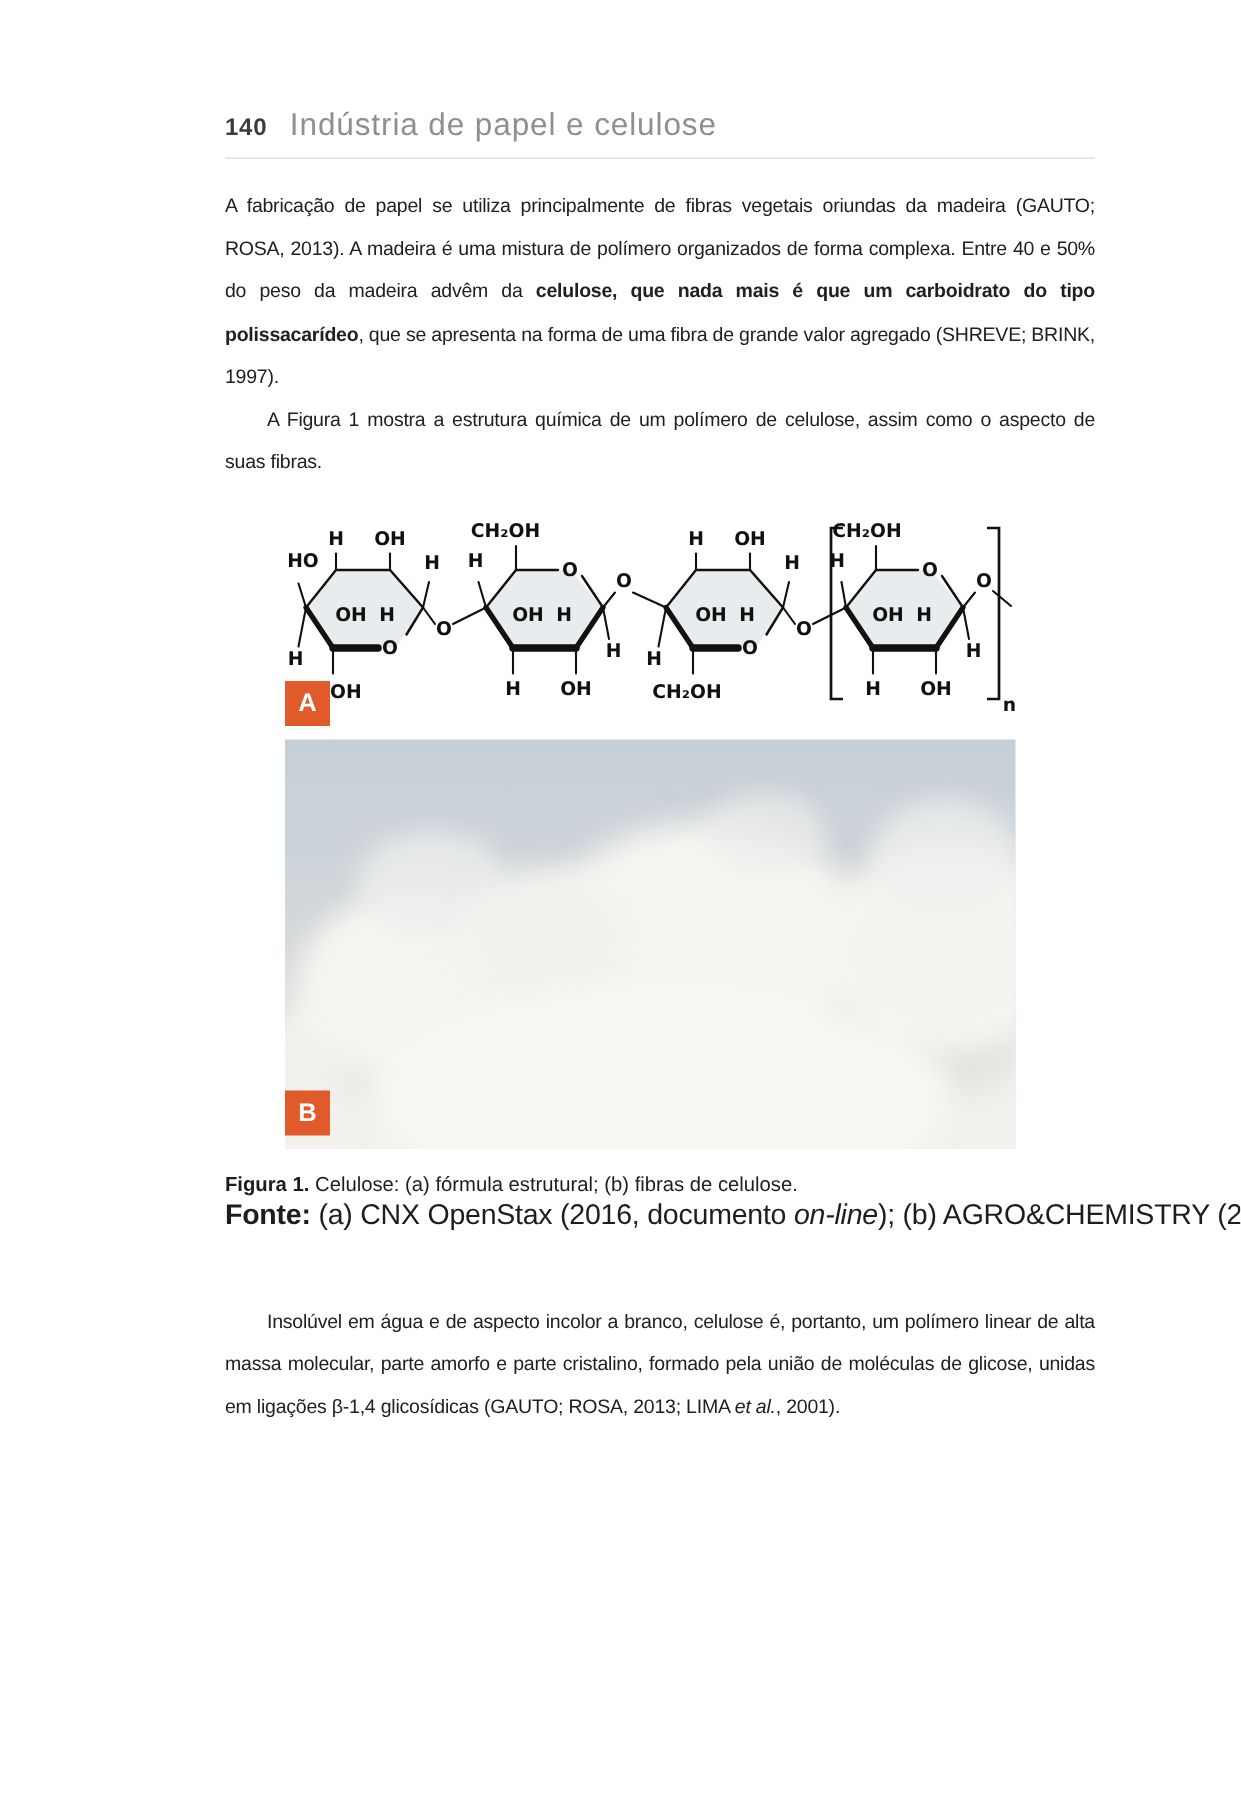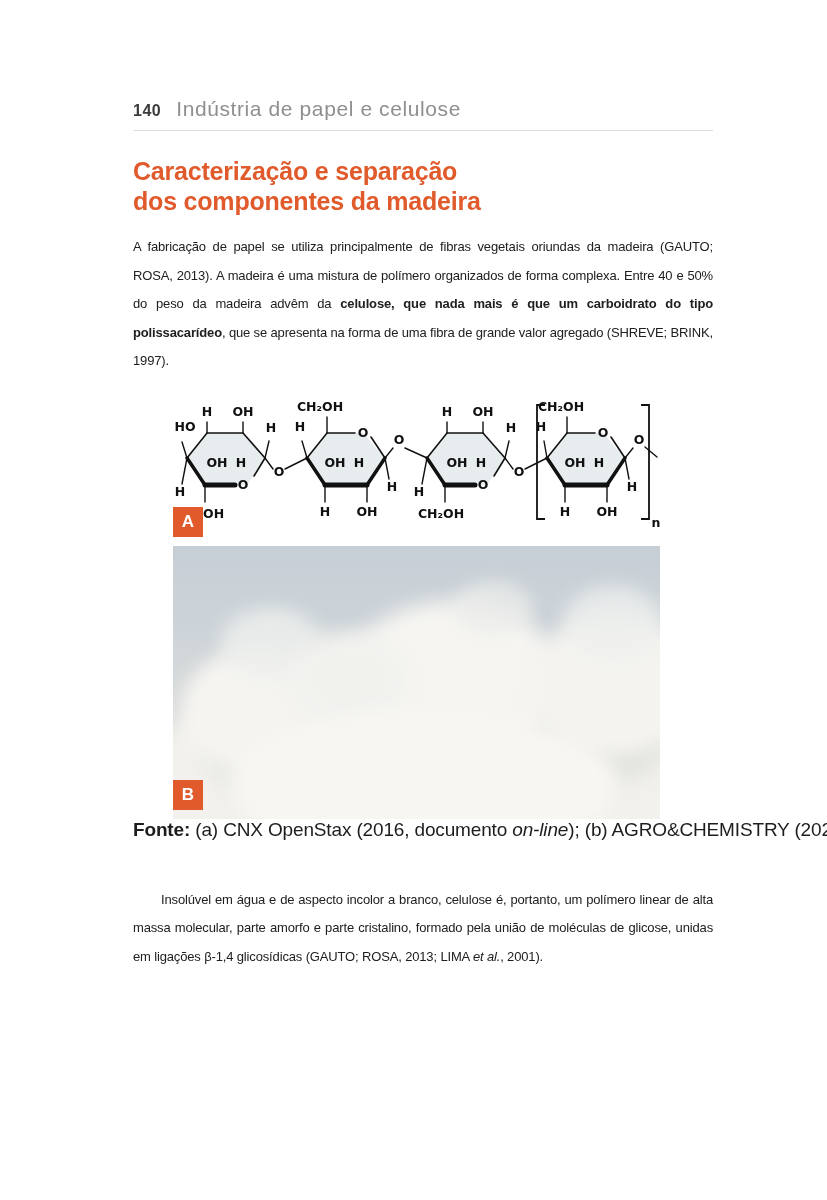--- a/index.html
+++ b/index.html
@@ -11,21 +11,21 @@
   html,body{background:#ffffff;}
   .page{
     position:relative;
     width:827px;height:1200px;
     background:#ffffff;
     font-family:"Liberation Sans","DejaVu Sans",sans-serif;
     color:var(--ink);
     overflow:hidden;
   }
   .content{
-    position:absolute;left:133px;top:0;width:580px;padding-top:97px;
+    position:absolute;left:150px;top:0;width:580px;padding-top:72px;
   }
   
   .runhead{
     display:flex;align-items:baseline;gap:15px;
     padding-bottom:9px;border-bottom:1px solid #dedede;
   }
   .pagenum{font-size:16px;font-weight:bold;color:#3c3c3c;letter-spacing:.5px;}
   .runtitle{font-size:21px;color:#8f8f8f;letter-spacing:.6px;}
   
   .sec-title{
@@ -88,23 +88,23 @@
 <body>
 
 <div class="page">
   <div class="content">
 
     <div class="runhead">
       <span class="pagenum">140</span>
       <span class="runtitle">Indústria  de papel  e celulose</span>
     </div>
 
-    <h1 class="sec-title">Caracterização e separação dos componentes da madeira</h1>
 
     <p class="body-p first-p"><span>A fabricação de papel se utiliza principalmente de fibras vegetais oriundas da madeira (GAUTO; ROSA, 2013). A madeira é uma mistura de polímero organizados de forma complexa. Entre 40 e 50% do peso da madeira advêm da </span><span class="b">celulose, que nada mais é que um carboidrato do tipo polissacarídeo</span><span>, que se apresenta na forma de uma fibra de grande valor agregado (SHREVE; BRINK, 1997).</span></p>
+    <p class="body-p indent"><span>A Figura 1 mostra a estrutura química de um polímero de celulose, assim como o aspecto de suas fibras.</span></p>
 
     <div class="formula">
       <svg id="formula-svg" width="487" height="142" viewBox="0 0 487 142" xmlns="http://www.w3.org/2000/svg">
 
         <g fill="#e7edee" stroke="none">
           <polygon points="14,63 34,38 70,38 92,63 74,90 32,90"></polygon>
           <polygon points="134,63 154,38 190,38 212,63 194,90 152,90"></polygon>
           <polygon points="254,63 274,38 310,38 332,63 314,90 272,90"></polygon>
           <polygon points="374,63 394,38 430,38 452,63 434,90 392,90"></polygon>
         </g>
@@ -224,18 +224,19 @@
       <div class="fl fl3"></div>
       <div class="fl fl4"></div>
       <div class="fl fl5"></div>
       <div class="fl fl6"></div>
       <div class="fl fl7"></div>
       <div class="fl fl12"></div>
       <div class="fl fl11"></div>
       <span class="badge badge-b">B</span>
     </div>
 
+    <p class="caption"><span class="b">Figura 1.</span><span> Celulose: (a) fórmula estrutural; (b) fibras de celulose.</span></p>
     <p class="source"><span class="b">Fonte:</span><span> (a) CNX OpenStax (2016, documento </span><span class="i">on-line</span><span>); (b) AGRO&amp;CHEMISTRY (2021, documento </span><span class="i">on-line</span><span>).</span></p>
 
     <p class="body-p indent after-fig"><span>Insolúvel em água e de aspecto incolor a branco, celulose é, portanto, um polímero linear de alta massa molecular, parte amorfo e parte cristalino, formado pela união de moléculas de glicose, unidas em ligações β-1,4 glicosídicas (GAUTO; ROSA, 2013; LIMA </span><span class="i">et al.</span><span>, 2001).</span></p>
 
   </div>
 </div>
 
 </body></html>

